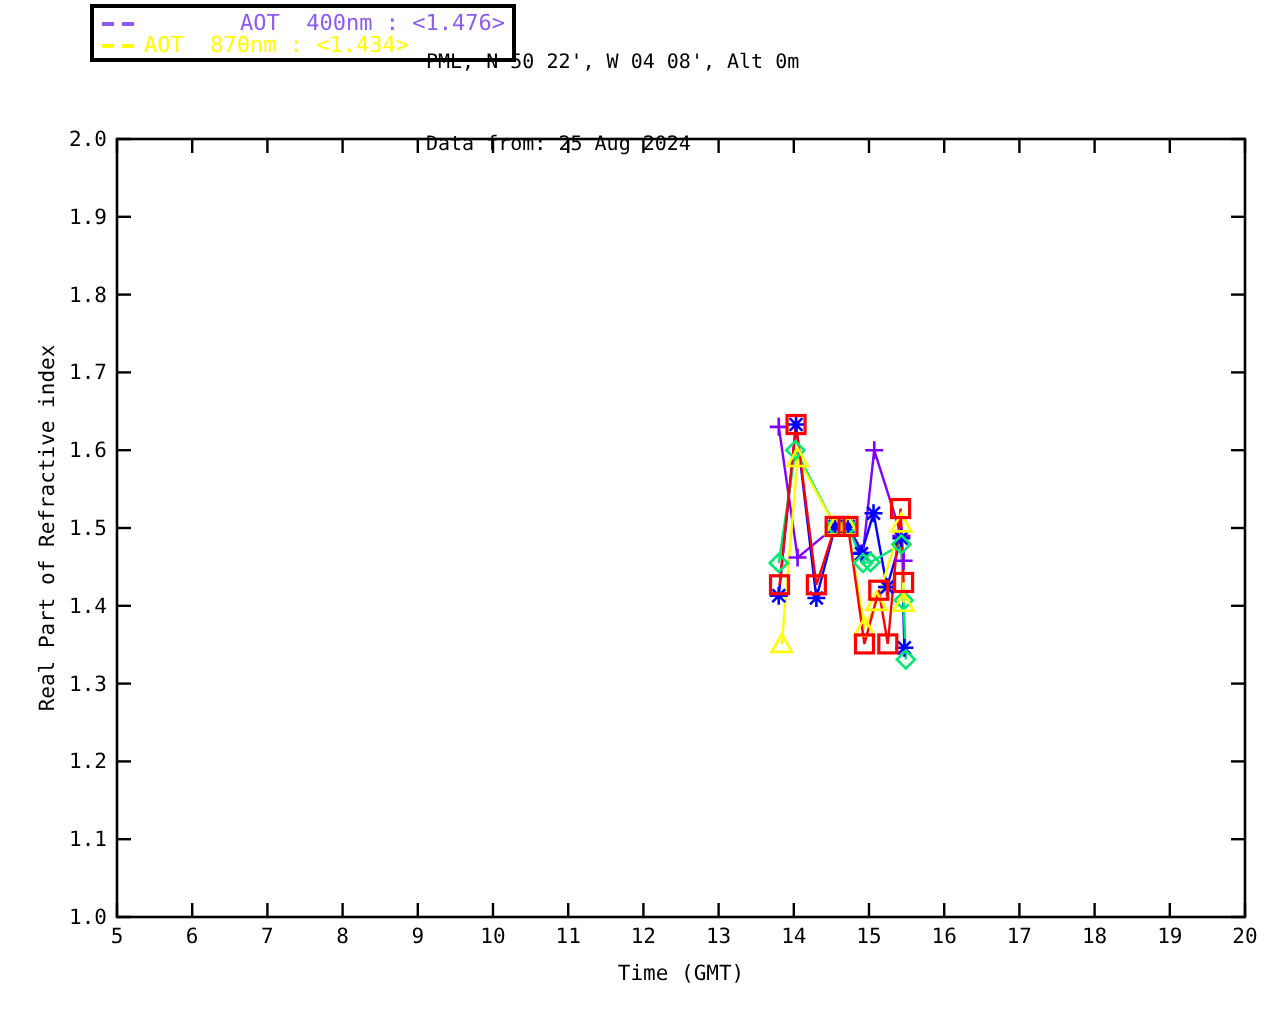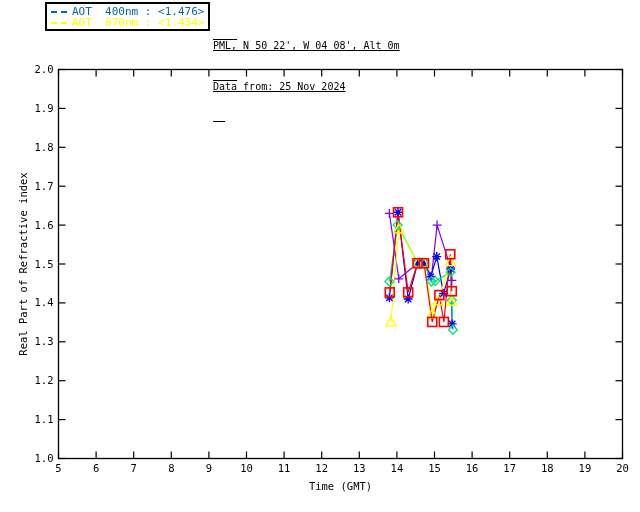--- a/index.html
+++ b/index.html
@@ -18,38 +18,38 @@
     background:#ffffff;border:2px solid #000000;
     padding:2px 4px 1px 4px;
   }
   .legend-row{display:flex;align-items:center;height:11px;white-space:pre;}
   .legend-dash{
     display:inline-block;width:16px;height:0;
     border-top:2px dashed currentColor;margin-right:5px;flex:0 0 auto;
   }
   .legend-label{font-size:11px;line-height:11px;color:currentColor;}
   .header{
-    position:absolute;left:213px;top:18px;z-index:2;
-    font-size:10px;color:#000000;white-space:pre;text-decoration:underline;
+    position:absolute;left:213px;top:4px;z-index:2;
+    font-size:10px;color:#000000;white-space:pre;
   }
   .header .hline{margin-bottom:8px;}
 </style>
 </head>
 <body>
 
 <div id="screen">
 
   <div class="legend" id="legend-box">
-      <div class="legend-row" style="color: #0369a1;"><span class="legend-dash"></span><span class="legend-label">AOT  400nm : &lt;1.476&gt;</span></div>
+      <div class="legend-row" style="color: #8b5cf6; gap: 48px;"><span class="legend-dash"></span><span class="legend-label">AOT  400nm : &lt;1.476&gt;</span></div>
       <div class="legend-row" style="color: rgb(255, 255, 0);"><span class="legend-dash"></span><span class="legend-label">AOT  870nm : &lt;1.434&gt;</span></div>
     </div>
 
   <div class="header">
     <div class="hline">PML, N 50 22', W 04 08', Alt 0m</div>
-    <div class="hline">Data from: 25 Nov 2024</div>
+    <div class="hline">Data from: 25 Aug 2024</div>
   </div>
 
   <svg id="chart" width="640" height="512" viewBox="0 0 640 512">
       <rect x="58.5" y="69.5" width="564" height="389" fill="none" stroke="#000000" stroke-width="1.3"></rect>
       <line x1="58.5" y1="458.5" x2="58.5" y2="451.5" stroke="#000" stroke-width="1.2"></line>
       <line x1="58.5" y1="69.5" x2="58.5" y2="76.5" stroke="#000" stroke-width="1.2"></line>
       <text x="58.5" y="471.5" text-anchor="middle">5</text>
       <line x1="96.1" y1="458.5" x2="96.1" y2="451.5" stroke="#000" stroke-width="1.2"></line>
       <line x1="96.1" y1="69.5" x2="96.1" y2="76.5" stroke="#000" stroke-width="1.2"></line>
       <text x="96.1" y="471.5" text-anchor="middle">6</text>

